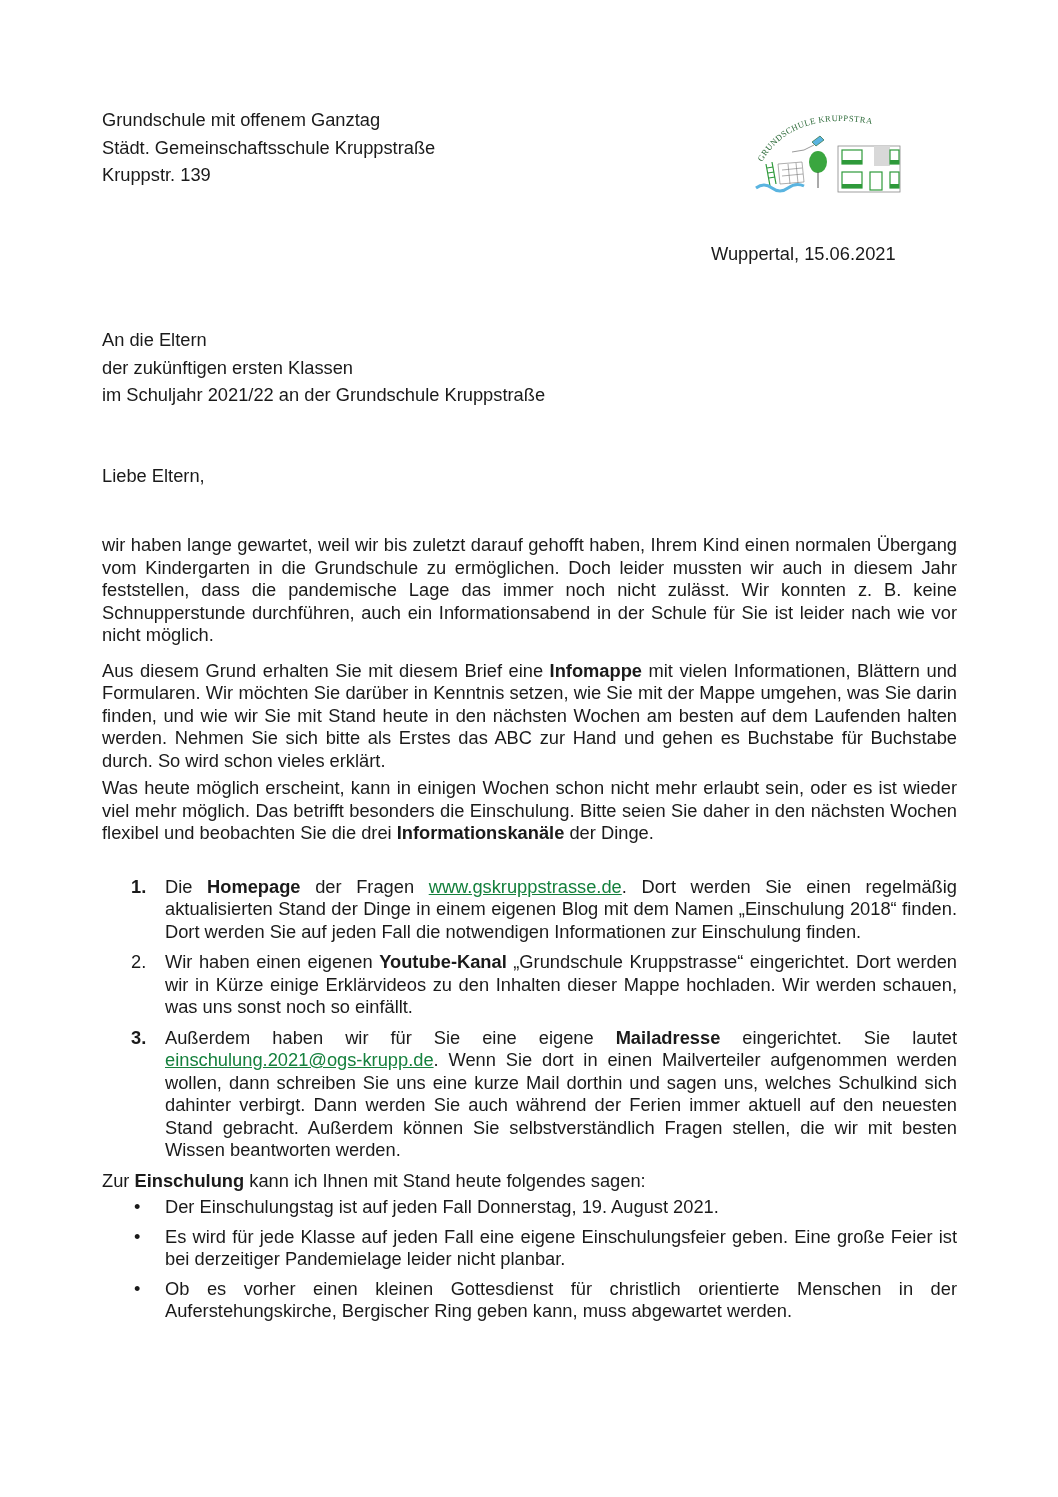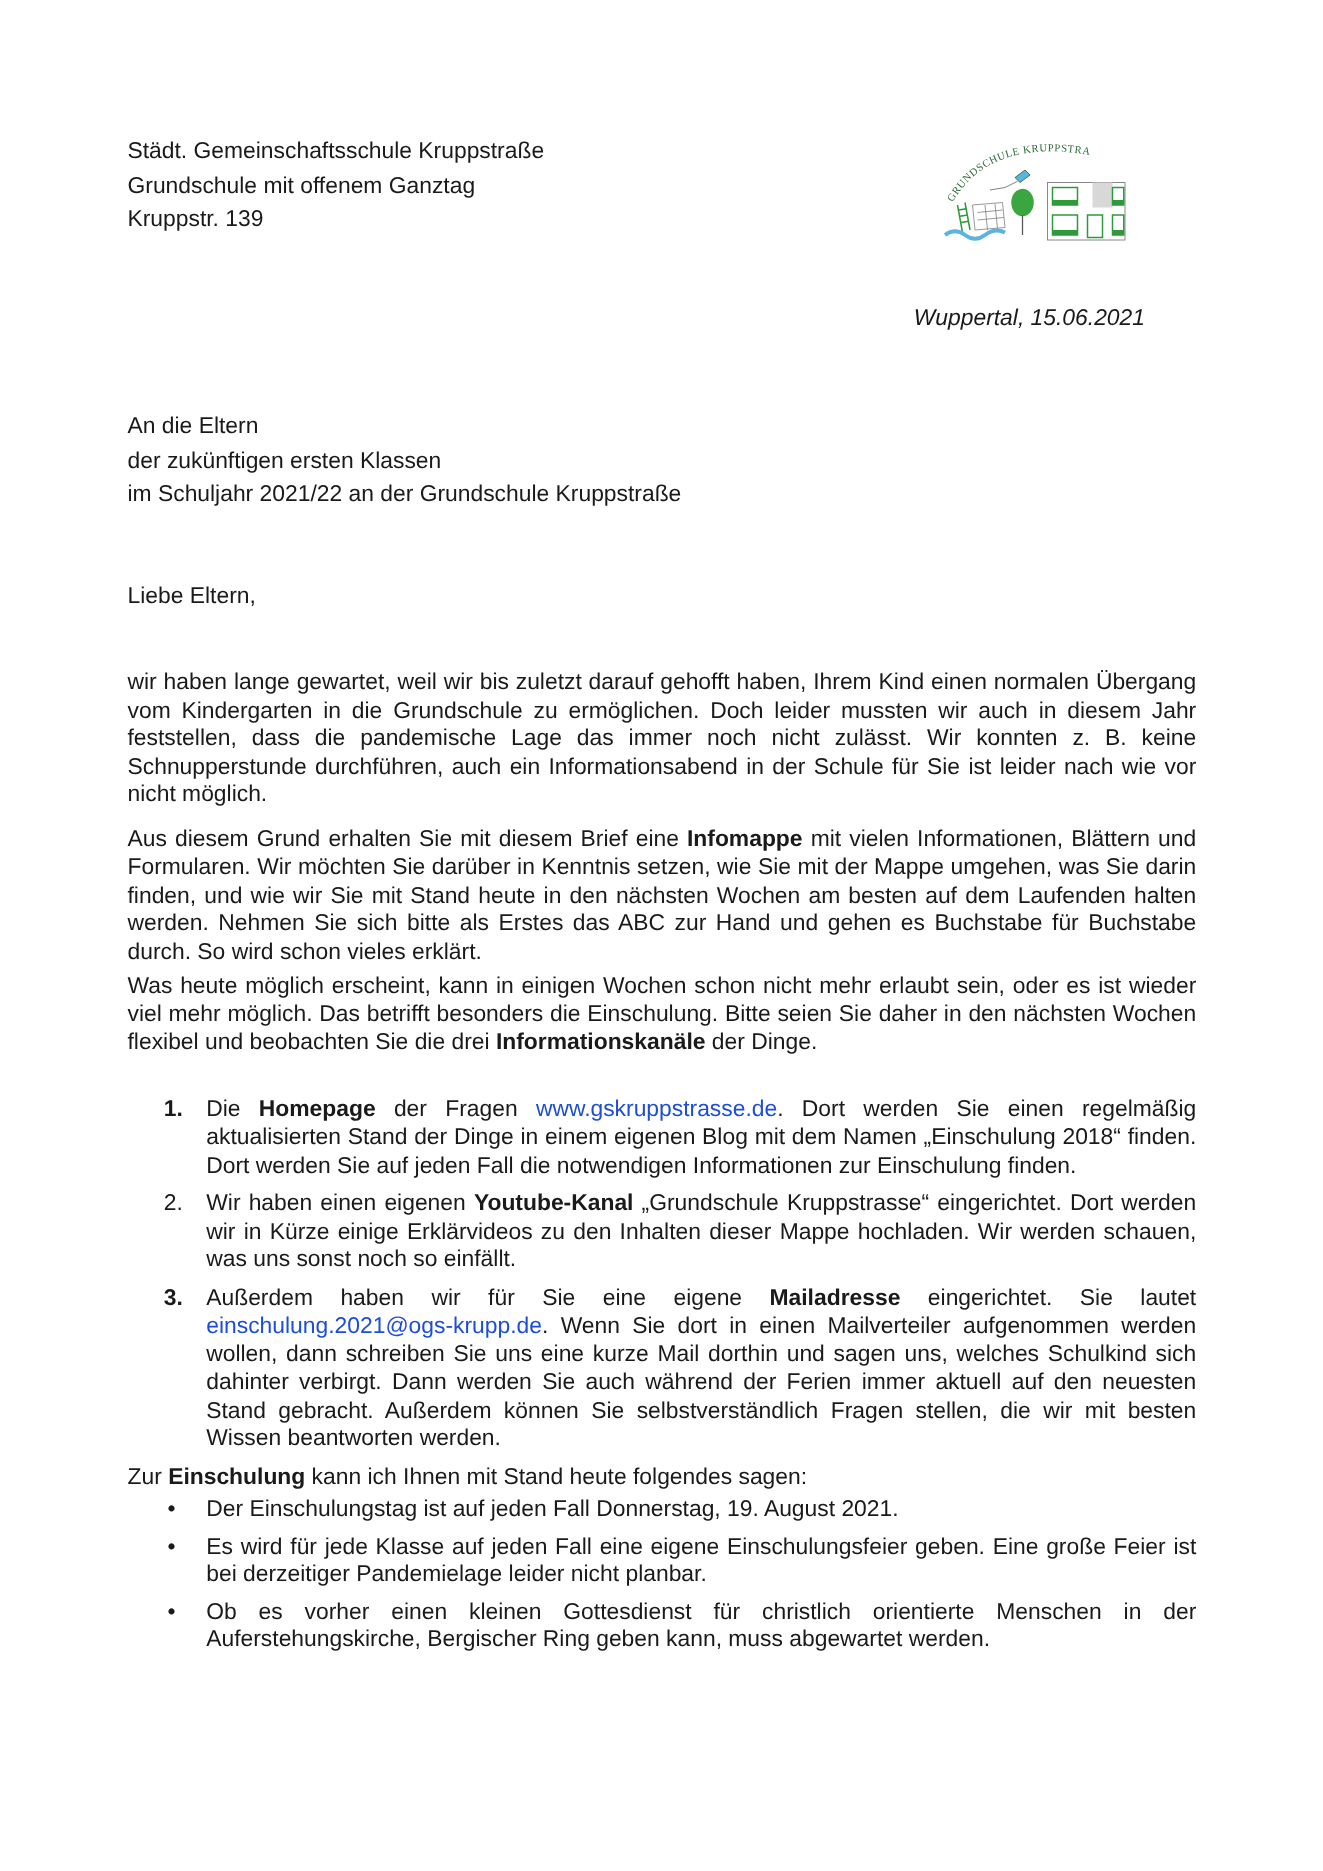--- a/index.html
+++ b/index.html
@@ -5,46 +5,46 @@
   html, body { margin: 0; padding: 0; background: #ffffff; }
   body {
     width: 1058px; height: 1497px; position: relative; overflow: hidden;
     font-family: "Liberation Sans", sans-serif; color: #1a1a1a;
     font-size: 18.3px;
   }
   .abs { position: absolute; }
   .sender { left: 102px; top: 106px; line-height: 27.5px; }
   .sender div { white-space: nowrap; }
   .logo { left: 752px; top: 102px; width: 150px; height: 92px; }
-  .date { left: 731px; top: 243px; white-space: nowrap; font-style: italic; }
+  .date { left: 711px; top: 243px; white-space: nowrap; }
   .recipient { left: 102px; top: 326px; line-height: 27.5px; }
   .recipient div { white-space: nowrap; }
   .salutation { left: 102px; top: 465px; }
   .body { left: 102px; top: 534px; width: 855px; line-height: 22.5px; }
   .body p { margin: 0; text-align: justify; }
   .p1 { margin-bottom: 13px !important; }
   .p2 { margin-bottom: 5px !important; }
   .p3 { margin-bottom: 31px !important; }
   .nlist { margin: 0; padding: 0; list-style: none; }
   .nlist li { position: relative; padding-left: 63px; text-align: justify; margin-bottom: 8px; }
   .nlist li .num { position: absolute; left: 29px; top: 0; }
   .nlist li .num.bold { font-weight: bold; }
-  a.link { color: #1d4ed8; }
+  a.link { color: #15803d; text-decoration: underline; }
   .einsch { margin-top: 33px; }
   .blist { margin: 4px 0 0 0; padding: 0; list-style: none; }
   .blist li { position: relative; padding-left: 63px; text-align: justify; margin-bottom: 7px; }
   .blist li .bullet { position: absolute; left: 32px; top: 0; }
   b { font-weight: bold; }
 </style>
 </head>
 <body>
 
 <div class="abs sender">
+  <div>Grundschule mit offenem Ganztag</div>
   <div>Städt. Gemeinschaftsschule Kruppstraße</div>
-  <div>Grundschule mit offenem Ganztag</div>
   <div>Kruppstr. 139</div>
 </div>
 
 <div class="abs logo">
   <svg width="150" height="92" viewBox="0 0 150 92">
     <defs>
       <path id="arc" d="M10,60 Q40,8 120,22"></path>
     </defs>
     <text font-size="8.5" fill="#2e6b3a" font-family="Liberation Serif, serif" letter-spacing="0.5">
       <textPath href="#arc">GRUNDSCHULE KRUPPSTRASSE</textPath>

